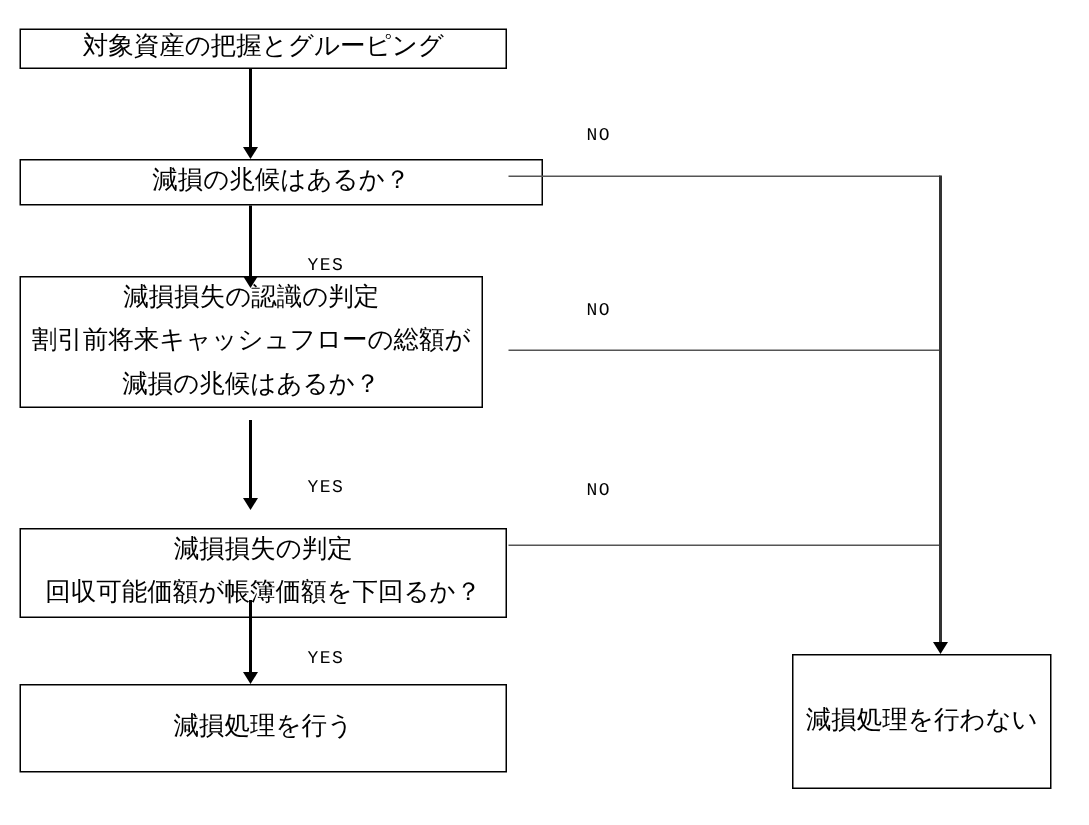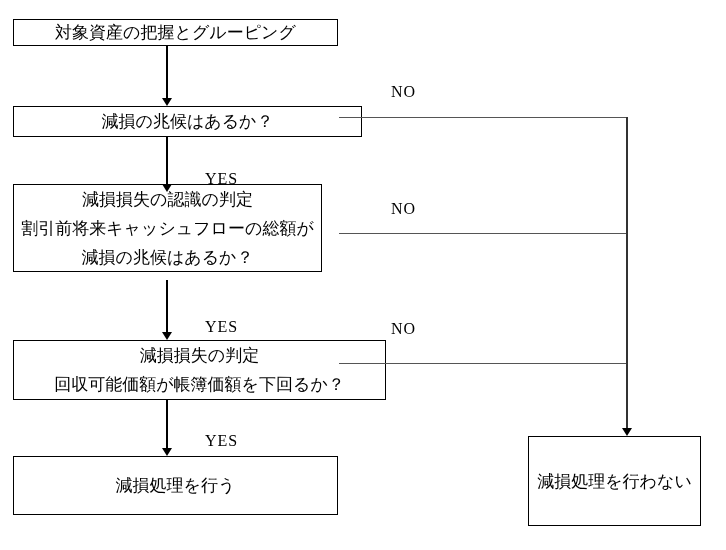--- a/index.html
+++ b/index.html
@@ -1,50 +1,50 @@
 <!DOCTYPE html>
 <html><head>
 <meta charset="utf-8">
 <style>
   html,body{margin:0;padding:0;background:#fff;}
   .stage{
     position:relative;width:726px;height:550px;background:#ffffff;
-    font-family:Liberation Serif, serif;color:#000;
+    font-family:Liberation Mono, monospace;color:#000;
     overflow:hidden;
   }
   .node{
     position:absolute;box-sizing:border-box;border:1px solid #000;background:#fff;
     display:flex;flex-direction:column;align-items:center;justify-content:center;
     text-align:center;font-size:17px;line-height:29px;
   }
   .node .ln{white-space:nowrap;}
   .n1{left:13px;top:19px;width:325px;height:27px;}
   .n2{left:13px;top:106px;width:349px;height:31px;}
   .n3{left:13px;top:184px;width:309px;height:88px;}
-  .n4{left:13px;top:340px;width:373px;height:60px;}
+  .n4{left:13px;top:352px;width:325px;height:60px;}
   .n5{left:13px;top:456px;width:325px;height:59px;justify-content:center;}
   .n6{left:528px;top:436px;width:173px;height:90px;}
 
   .varrow{position:absolute;width:10px;}
   .varrow .stem{position:absolute;left:4px;top:0;width:2px;height:calc(100% - 8px);background:#000;}
   .varrow .head{position:absolute;left:0;bottom:0;width:0;height:0;
     border-left:5px solid transparent;border-right:5px solid transparent;border-top:8px solid #000;}
   .a1{left:162px;top:46px;height:60px;}
   .a2{left:162px;top:137px;height:55px;}
   .a3{left:162px;top:280px;height:60px;}
   .a4{left:162px;top:400px;height:56px;}
   .aR{left:622px;top:117px;height:319px;}
   .aR .stem{background:#333;}
 
   .hline{position:absolute;height:1px;background:#555;}
   .h1{left:339px;top:117px;width:288px;}
   .h2{left:339px;top:233px;width:288px;}
   .h3{left:339px;top:363px;width:288px;}
 
-  .lbl{position:absolute;font-size:16px;letter-spacing:1px;white-space:nowrap;}
+  .lbl{position:absolute;font-size:12px;letter-spacing:1px;white-space:nowrap;}
   .yes1{left:205px;top:170px;}
   .yes2{left:205px;top:318px;}
   .yes3{left:205px;top:432px;}
   .no1{left:391px;top:83px;}
   .no2{left:391px;top:200px;}
   .no3{left:391px;top:320px;}
 </style>
 </head>
 <body>
 

